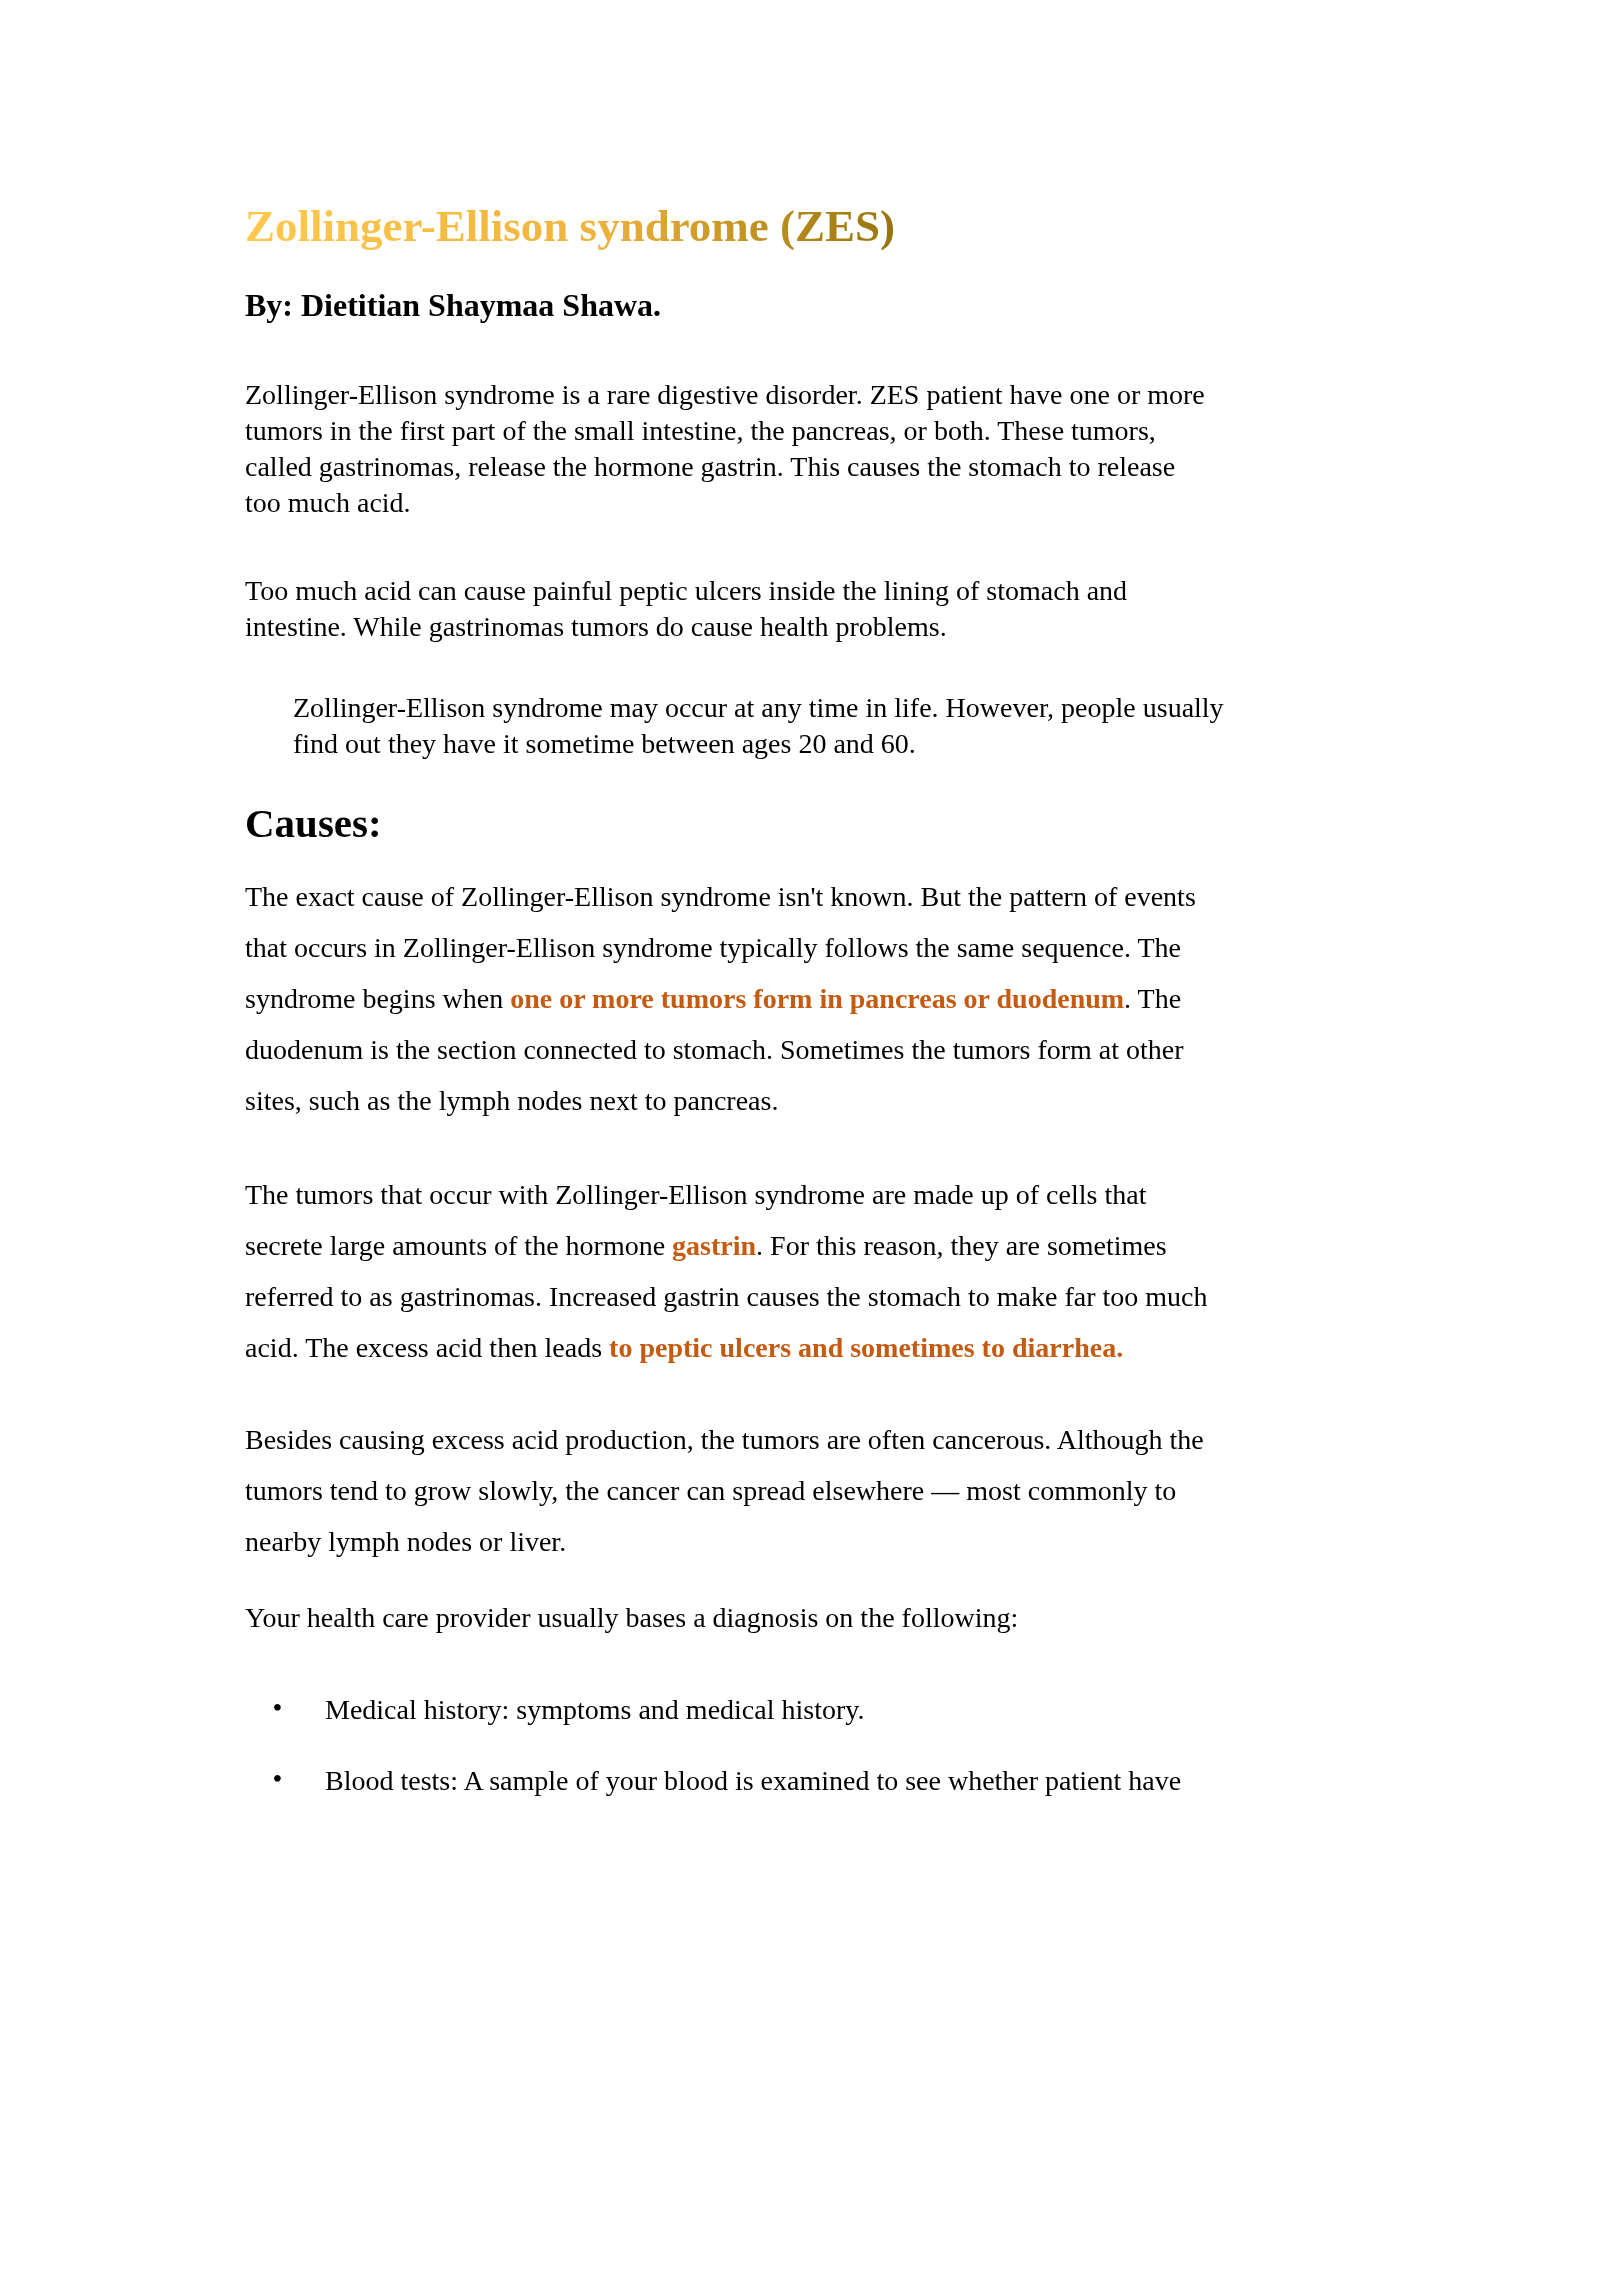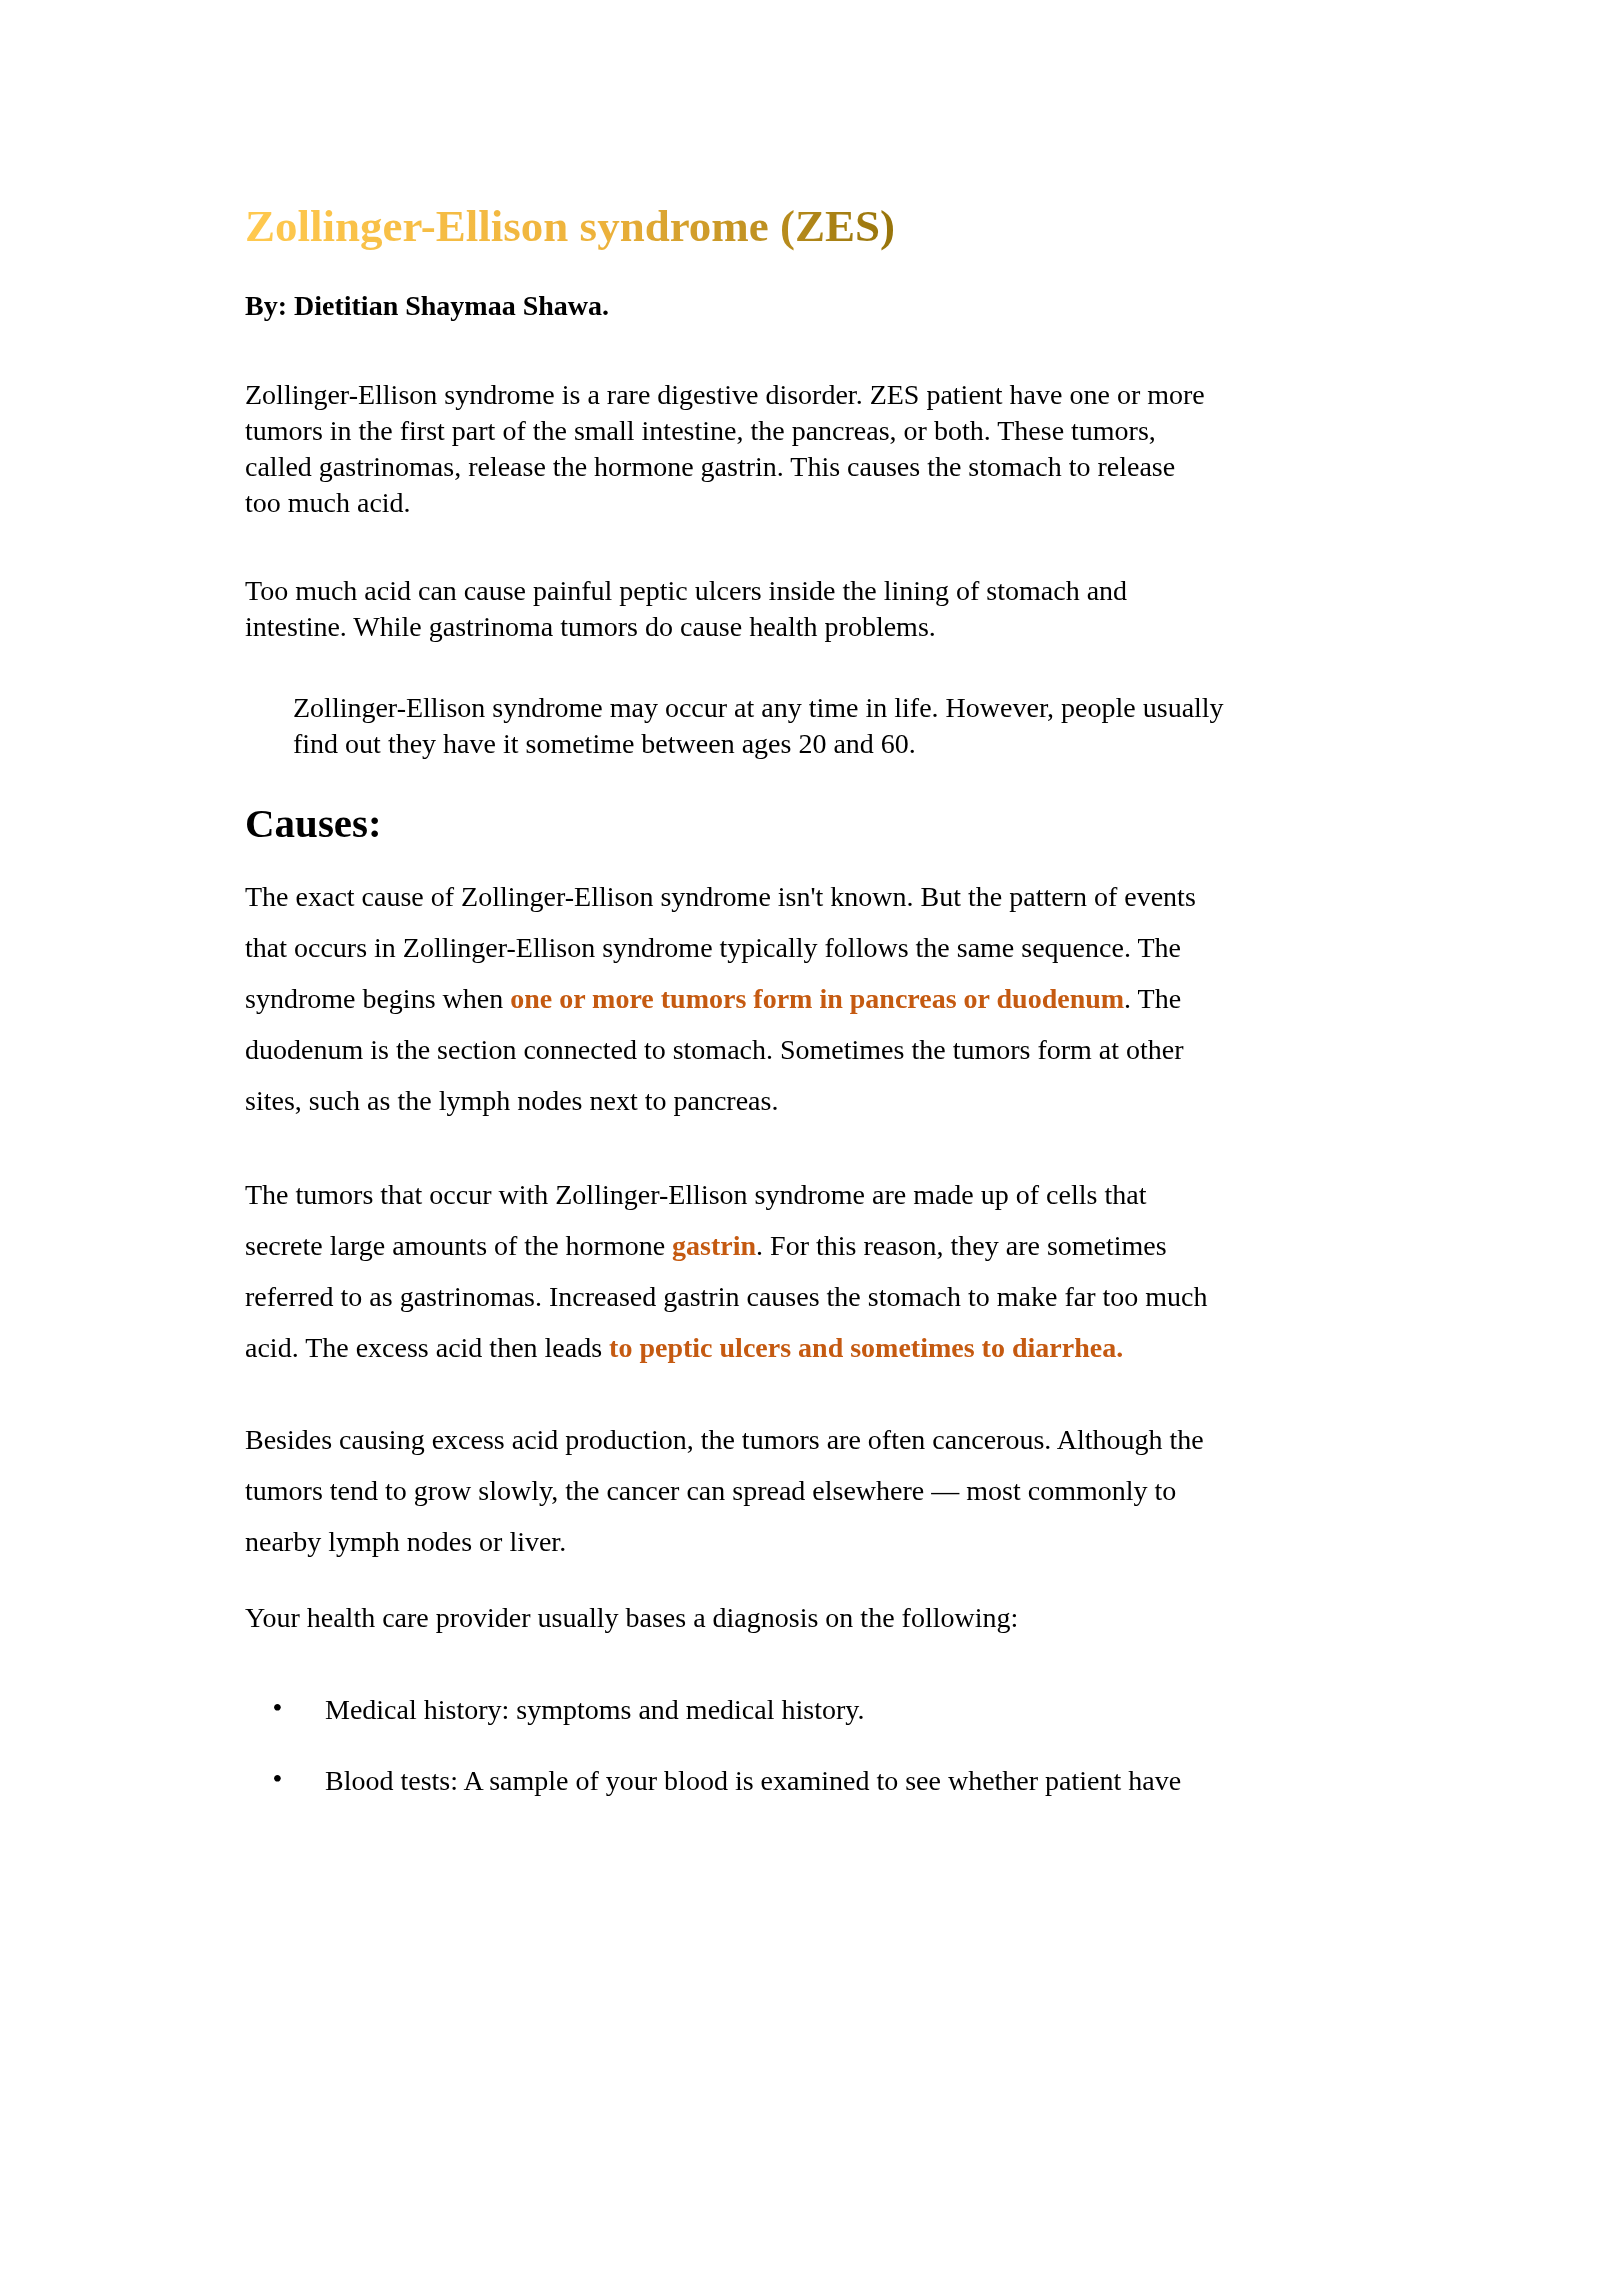--- a/index.html
+++ b/index.html
@@ -27,21 +27,21 @@
   }
   @supports ((-webkit-background-clip:text) or (background-clip:text)){
     .page-title{
       -webkit-background-clip:text;
       background-clip:text;
       color:transparent;
     }
   }
   .byline{
     margin:0 0 55px 0;
-    font-size:28px;
+    font-size:32px;
     line-height:33px;
     font-weight:bold;
   }
   h2{
     font-size:41px;
     line-height:49px;
     font-weight:bold;
     margin:0;
   }
   #h-overview{margin:0 0 11.8px 0;}
@@ -125,21 +125,21 @@
 
     <p class="byline">By: Dietitian Shaymaa Shawa.</p>
 
     <section>
       <div id="overview-paras">
           <p class="para single"><span class="">Zollinger-Ellison syndrome is a rare digestive disorder. ZES patient have one or more
 tumors in the first part of the small intestine, the pancreas, or both. These tumors,
 called gastrinomas, release the hormone gastrin. This causes the stomach to release
 too much acid.</span></p>
           <p class="para single"><span class="">Too much acid can cause painful peptic ulcers inside the lining of stomach and
-intestine. While gastrinoma tumors do cause health problems.</span></p>
+intestine. While gastrinomas tumors do cause health problems.</span></p>
           <p class="para single"><span class="">Zollinger-Ellison syndrome may occur at any time in life. However, people usually
 find out they have it sometime between ages 20 and 60.</span></p>
         </div>
     </section>
 
     <section>
       <h2 id="h-causes">Causes:</h2>
       <div id="causes-paras">
           <p class="para wide"><span class="">The exact cause of Zollinger-Ellison syndrome isn't known. But the pattern of events
 that occurs in Zollinger-Ellison syndrome typically follows the same sequence. The

